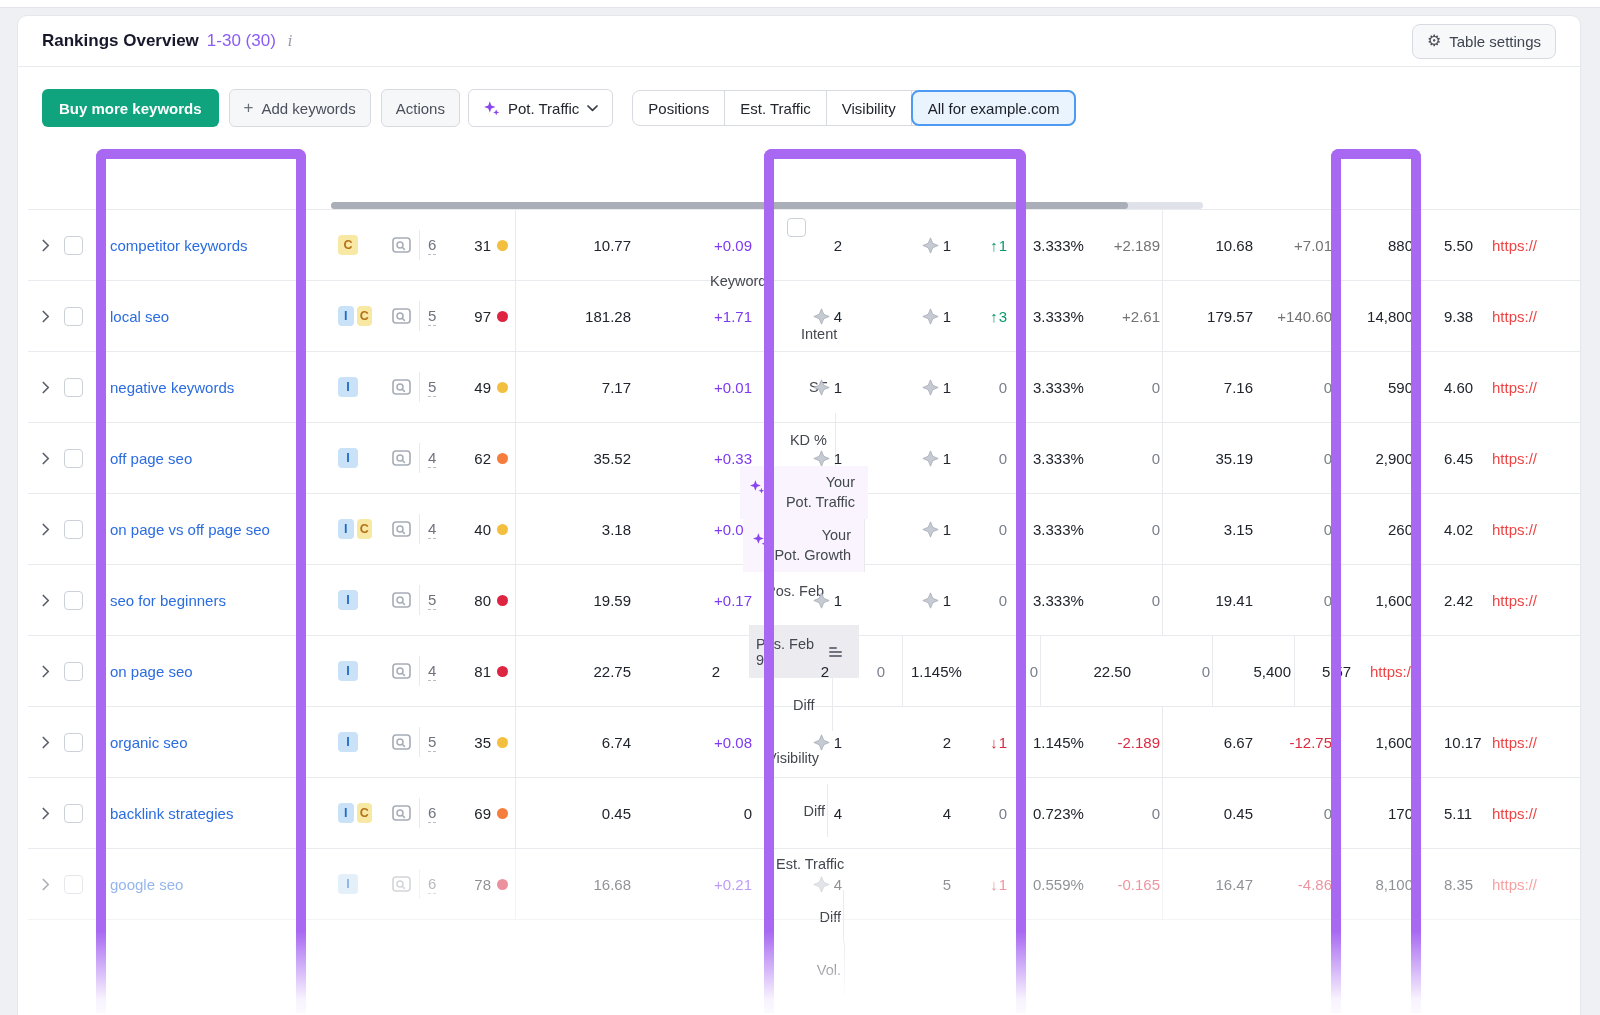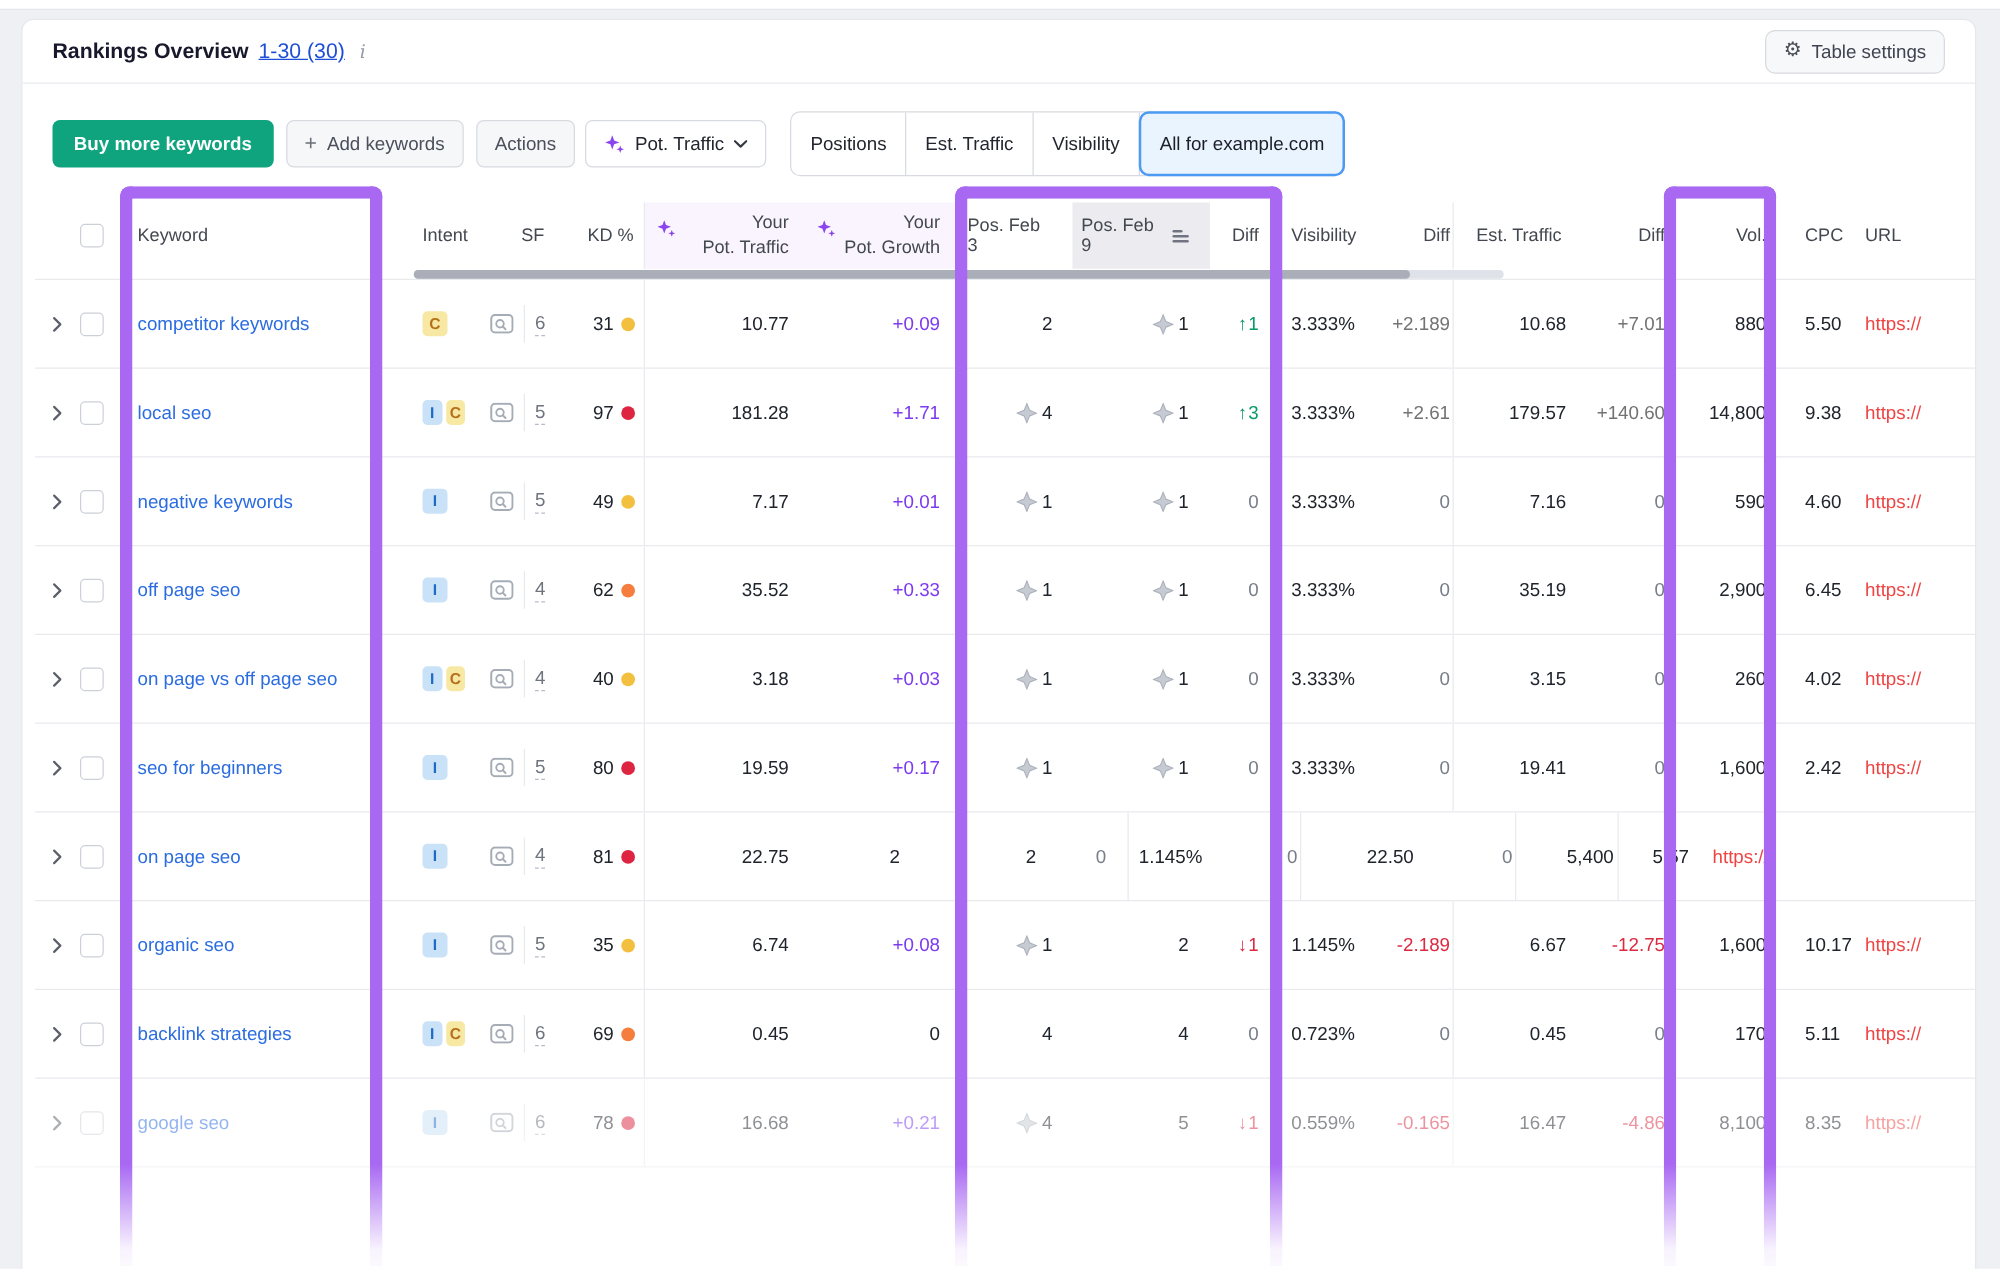--- a/index.html
+++ b/index.html
@@ -7,42 +7,42 @@
   body { background:#eef0f4; font-family:"Liberation Sans", sans-serif; position:relative; color:#20242c; }
 
   .top-strip { position:absolute; left:0; top:0; width:1600px; height:8px; background:#fff; border-bottom:1px solid #e3e5ea; }
 
   .card { position:absolute; left:17px; top:15px; width:1564px; height:1010px; background:#fff;
           border:1px solid #e5e7ec; border-radius:10px; overflow:hidden; }
 
   
   .card-header { height:51px; display:flex; align-items:center; padding:0 24px; border-bottom:1px solid #e9eaee; }
   .title { font-size:17px; font-weight:700; color:#17182b; }
-  .range { font-size:17px; color:#1d4ed8; margin-left:8px;text-decoration:underline; }
+  .range { font-size:17px; color:#8b5cf6; margin-left:8px; }
   .info-i { font-family:"DejaVu Serif", serif; font-style:italic; font-size:15px; color:#959aa6; margin-left:12px; cursor:pointer; }
   .spacer { flex:1; }
   .btn-settings { display:flex; align-items:center; gap:8px; padding:8px 14px; background:#f7f8fa;
                   border:1px solid #d7dae0; border-radius:8px; font-size:15px; color:#3f4450; cursor:pointer; }
   .gear { font-size:16px; color:#4a4f59; line-height:1; }
 
   
   .toolbar { display:flex; align-items:center; padding:22px 24px 0 24px; }
   .btn { height:38px; display:inline-flex; align-items:center; gap:8px; border-radius:6px; font-size:15px; cursor:pointer; }
   .btn-green { background:#0fa37e; color:#fff; font-weight:700; padding:0 17px; border:none; margin-right:10px; }
   .btn-gray  { background:#f6f7f9; color:#4a4f5b; border:1px solid #d7dae0; padding:0 14px; margin-right:10px; }
   .plus { font-size:17px; color:#6a7078; font-weight:400; }
   .btn-white { background:#fff; color:#23262f; border:1px solid #d7dae0; padding:0 14px; margin-left:8px; }
-  .seg { display:flex; align-items:stretch; border:1px solid #d7dae0; border-radius:8px; background:#fff; margin-left:19px; height:52px; align-self:center; }
+  .seg { display:flex; align-items:stretch; border:1px solid #d7dae0; border-radius:8px; background:#fff; margin-left:19px; height:36px; align-self:center; }
   .seg-item { display:flex; align-items:center; padding:0 15px; font-size:15px; color:#23262f; border-right:1px solid #d7dae0; cursor:pointer; }
   .seg-item:last-child { border-right:none; }
   .seg-item.selected { border:2px solid #4d9af5; background:#eaf4fe; border-radius:8px; margin:-1px; color:#1b1e27; }
 
   
   .table { margin-top:21px; padding-left:10px; position:relative; }
-  .thead { display:flex; height:53px; align-items:center; font-size:14.5px; color:#43474f; }
+  .thead { display:flex; height:53px; align-items:center; font-size:14.5px; color:#43474f;flex-direction:column; }
   .trow  { display:flex; height:71px; align-items:center; border-bottom:1px solid #e9eaee; font-size:15px; }
   .tbody { border-top:1px solid #e9eaee; }
   .trow.faded { opacity:.5; }
 
   .col { flex:none; display:flex; align-items:center; height:100%; }
   .c-exp { width:36px; padding-left:14px; }
   .c-chk { width:34px; }
   .c-kw  { width:212px; padding-left:12px; }
   .c-intent { width:62px; padding-left:28px; gap:3px; }
   .c-sf  { width:80px; padding-left:20px; }

